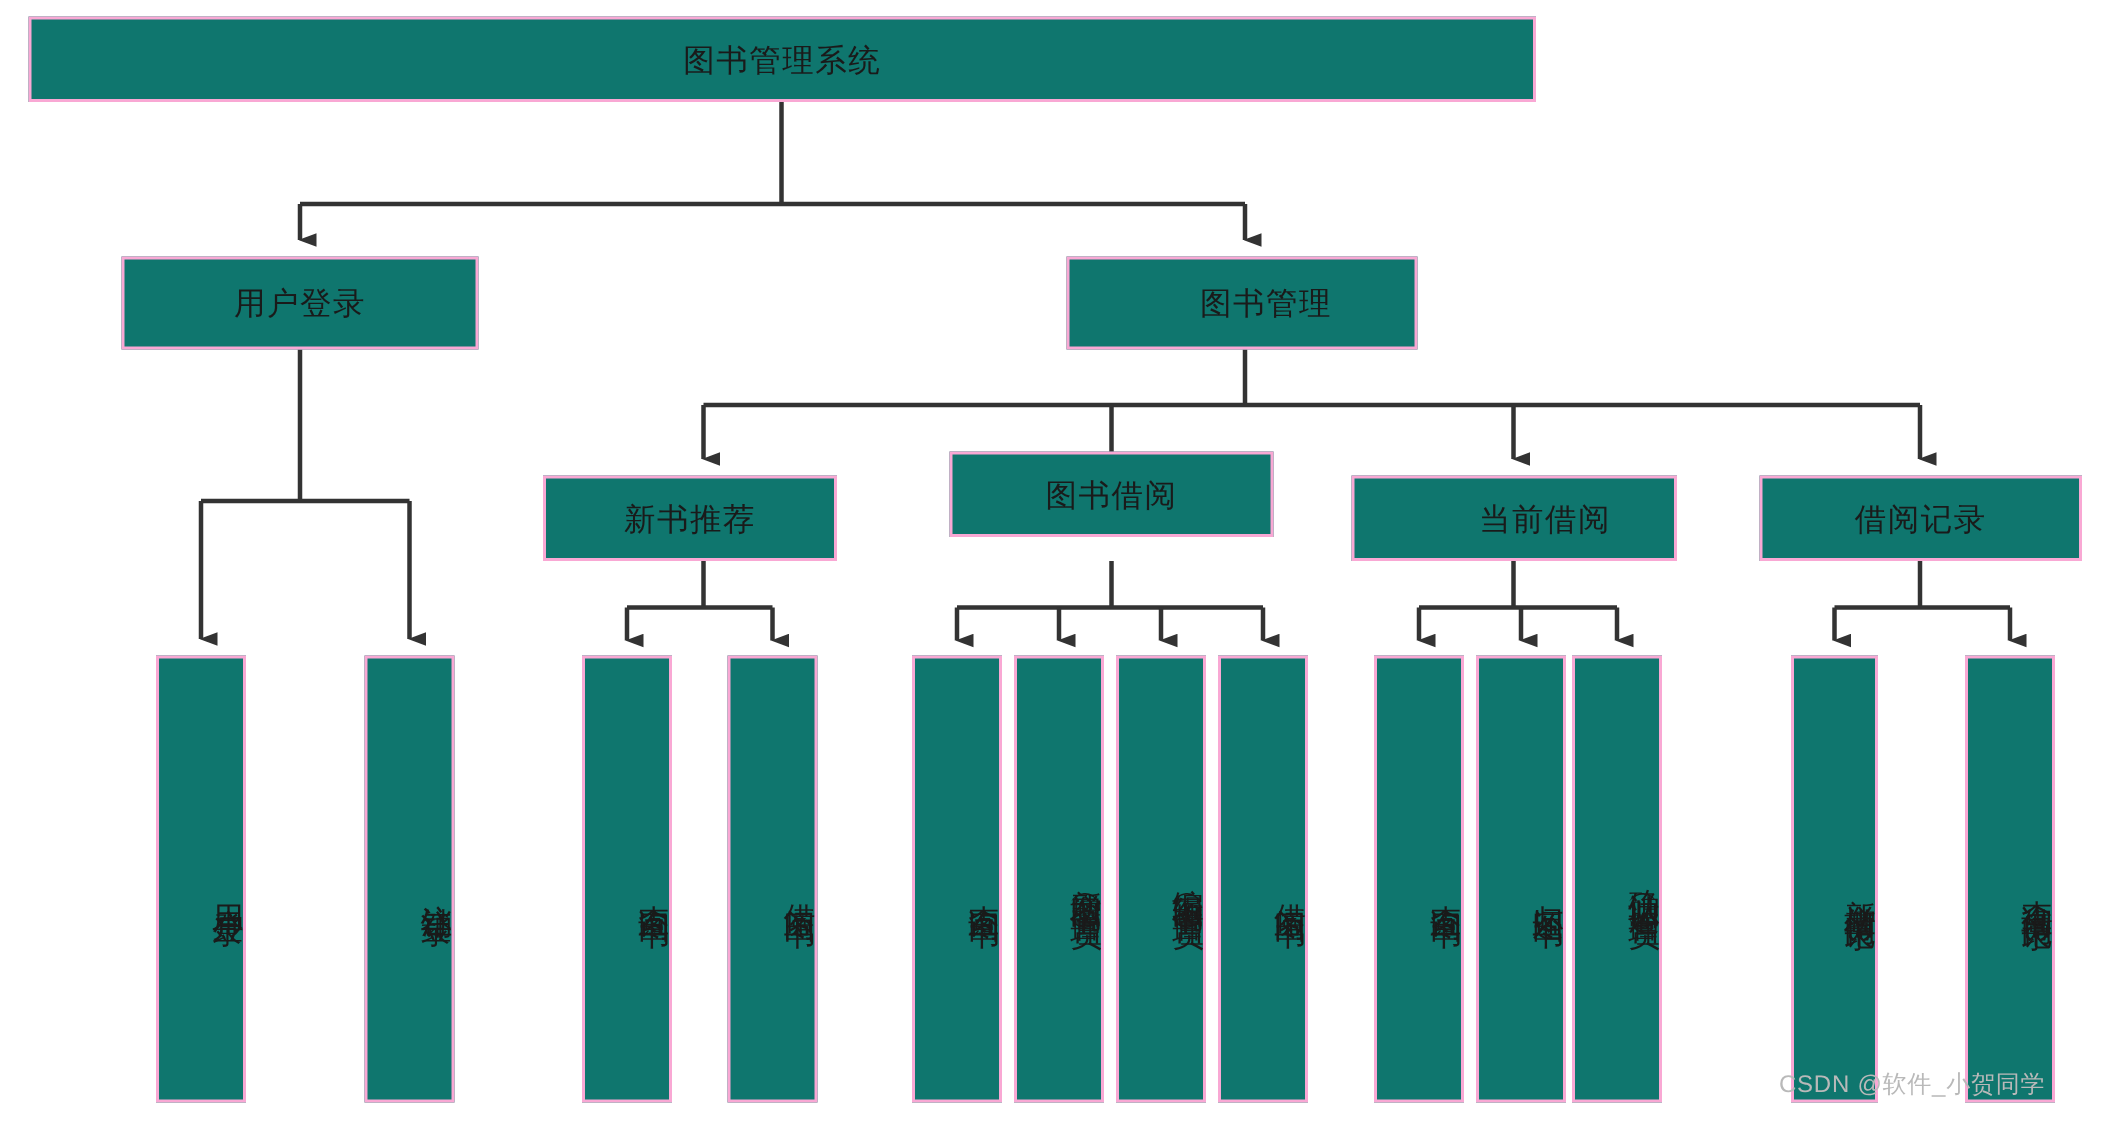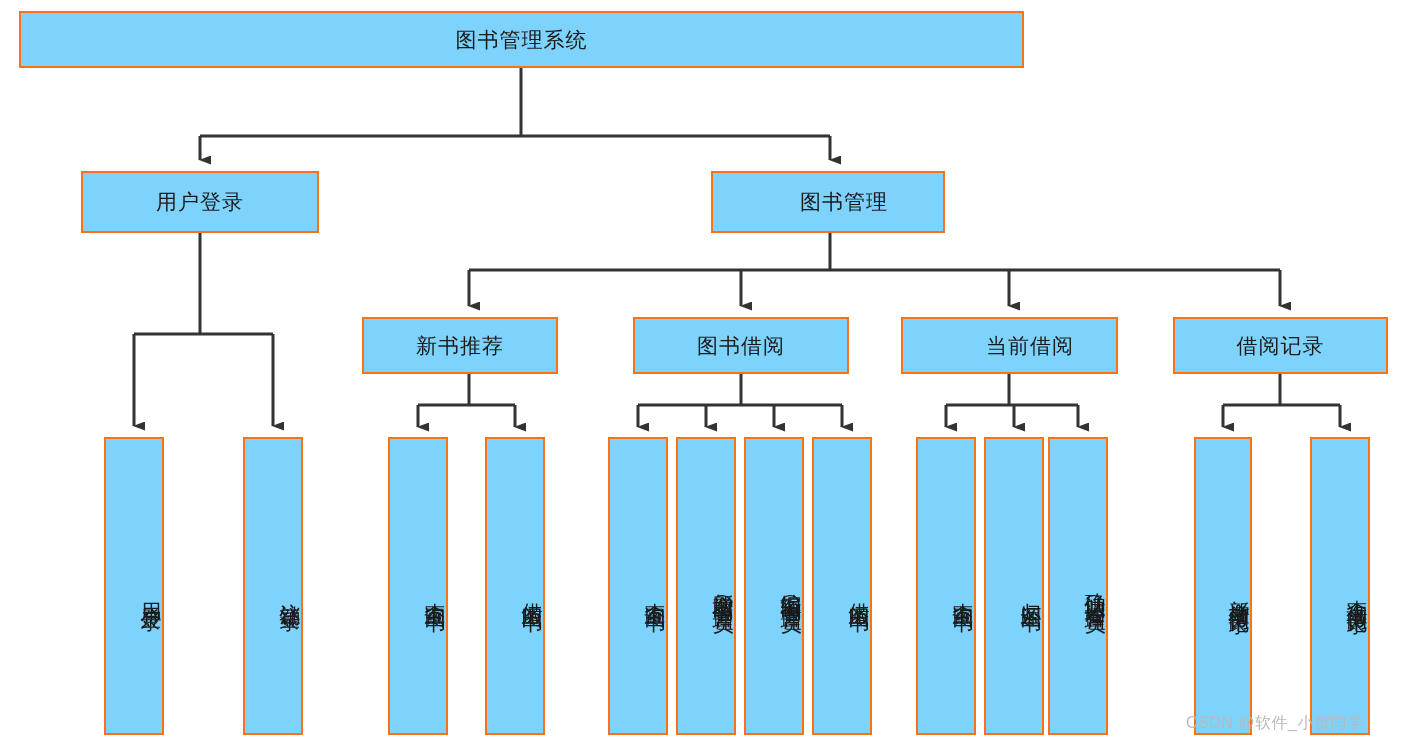--- a/index.html
+++ b/index.html
@@ -22,22 +22,22 @@
     position: absolute;
     left: 0;
     top: 0;
     width: 1405px;
     height: 747px;
     pointer-events: none;
   }
   .node {
     position: absolute;
     box-sizing: border-box;
-    background: #7dd3fc;
-    border: 2px solid #f97316;
+    background: #0f766e;
+    border: 2px solid #f9a8d4;
     display: flex;
     align-items: center;
     justify-content: center;
     color: #1a1a1a;
   }
   .node.horizontal {
     font-size: 21px;
     letter-spacing: 1px;
   }
   .node.vertical {
@@ -133,21 +133,21 @@
   <div class="node horizontal" style="left: 81px; top: 171px; width: 238px; height: 62px;">
     <span class="node-label">用户登录</span>
   </div>
   <div class="node horizontal" style="left: 711px; top: 171px; width: 234px; height: 62px; padding-left: 32px;">
     <span class="node-label">图书管理</span>
   </div>
 
   <div class="node horizontal" style="left: 362px; top: 317px; width: 196px; height: 57px;">
     <span class="node-label">新书推荐</span>
   </div>
-  <div class="node horizontal" style="left: 633px; top: 317px; width: 216px; height: 57px;">
+  <div class="node horizontal" style="left: 633px; top: 301px; width: 216px; height: 57px;">
     <span class="node-label">图书借阅</span>
   </div>
   <div class="node horizontal" style="left: 901px; top: 317px; width: 217px; height: 57px; padding-left: 41px;">
     <span class="node-label">当前借阅</span>
   </div>
   <div class="node horizontal" style="left: 1173px; top: 317px; width: 215px; height: 57px;">
     <span class="node-label">借阅记录</span>
   </div>
 
   <div class="node vertical" style="left: 104px; top: 437px; width: 60px; height: 298px;">

